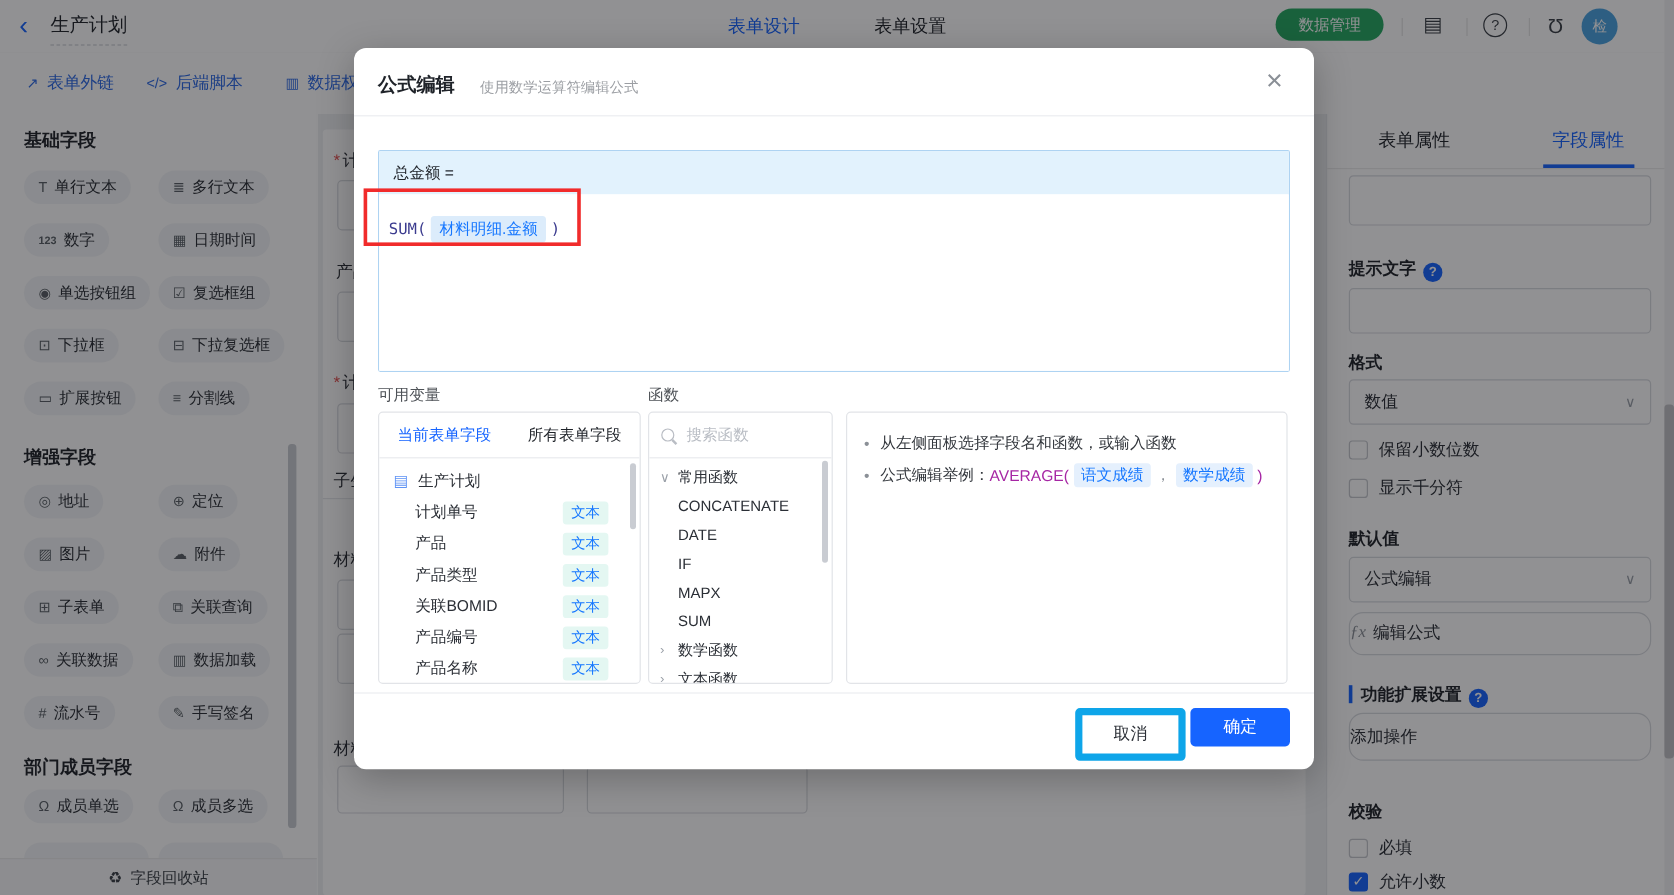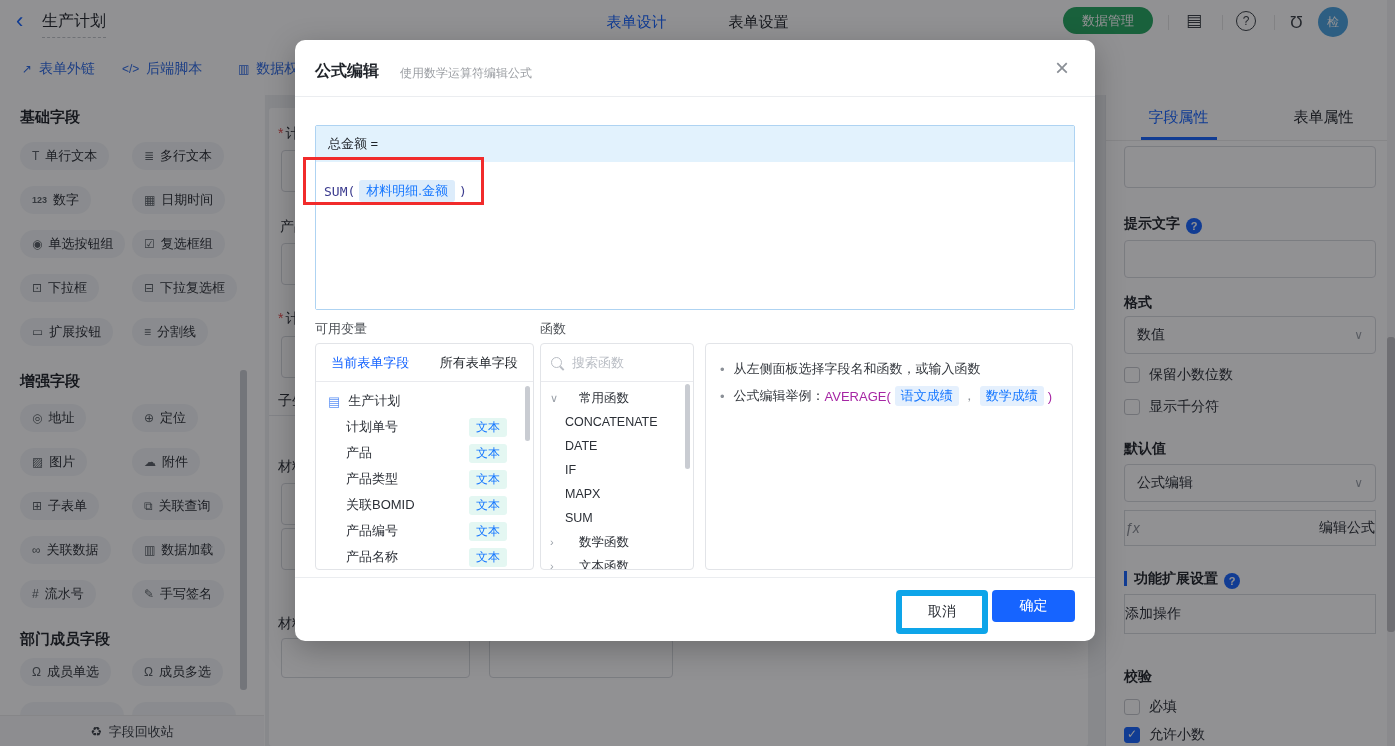--- a/index.html
+++ b/index.html
@@ -56,22 +56,22 @@
   .helpdot{display:inline-block;width:16px;height:16px;border-radius:50%;background:#1664ff;color:#fff;font-size:11px;
            line-height:16px;text-align:center;vertical-align:-2px;margin-left:6px;cursor:pointer;}
   .inputbox{position:absolute;left:18px;width:252px;border:1px solid #d8dadf;border-radius:4px;background:#fff;box-sizing:border-box;}
   .selectbox{position:absolute;left:18px;width:252px;height:38px;border:1px solid #d8dadf;border-radius:4px;background:#fff;
              box-sizing:border-box;display:flex;align-items:center;padding:0 12px;font-size:14px;color:#2b2f36;cursor:pointer;}
   .selectbox .chev{position:absolute;right:12px;color:#9aa0a8;font-size:12px;}
   .cb{position:absolute;left:18px;display:flex;align-items:center;gap:9px;font-size:14px;color:#2b2f36;cursor:pointer;}
   .cb .box{width:16px;height:16px;border:1px solid #c6c9ce;border-radius:3px;background:#fff;box-sizing:border-box;}
   .cb.checked .box{background:#1664ff;border-color:#1664ff;position:relative;}
   .cb.checked .box::after{content:"✓";position:absolute;left:2px;top:-1px;color:#fff;font-size:12px;}
-  .wbtn{position:absolute;left:18px;width:252px;border:1px solid #d8dadf;border-radius:0;background:#fff;box-sizing:border-box;
-        display:flex;align-items:center;justify-content:space-between;gap:6px;font-size:14px;color:#2b2f36;cursor:pointer;}
+  .wbtn{position:absolute;left:18px;width:252px;border:1px solid #d8dadf;border-radius:12px;background:#fff;box-sizing:border-box;
+        display:flex;align-items:center;justify-content:flex-start;gap:6px;font-size:14px;color:#2b2f36;cursor:pointer;font-family:Liberation Serif, serif;}
   .extmark{position:absolute;left:18px;width:3px;height:15px;background:#1664ff;}
   .wscroll-track{position:absolute;left:1387px;top:0;width:8px;height:746px;background:#f3f3f4;}
   
   .overlay{position:absolute;inset:0;background:rgba(10,12,16,0.45);z-index:50;}
   .modal{position:absolute;left:295px;top:40px;width:800px;height:601px;background:#fff;border-radius:10px;z-index:60;
          box-shadow:0 8px 30px rgba(0,0,0,0.25);}
   .m-title{position:absolute;left:20px;top:21px;font-size:16px;font-weight:bold;color:#1f2329;}
   .m-sub{position:absolute;left:105px;top:25px;font-size:12px;color:#9b9ea3;}
   .m-close{position:absolute;right:26px;top:16px;font-size:24px;color:#8a8f96;cursor:pointer;line-height:24px;}
   .m-hline{position:absolute;left:0;top:56px;width:800px;height:1px;background:#ebedf0;}
@@ -94,21 +94,21 @@
   .vrow.root .vname{margin-left:0;}
   .tag{position:absolute;right:26px;width:38px;height:19px;background:#e4f7f2;color:#1677ff;font-size:12px;border-radius:3px;
        text-align:center;line-height:19px;}
   .srch{height:37px;border-bottom:1px solid #e9eaee;display:flex;align-items:center;padding:0 10px;gap:8px;}
   .srch input{border:none;outline:none;width:100px;font-size:13px;color:#2b2f36;font-family:"Liberation Sans",sans-serif;}
   .srch input::placeholder{color:#b9bdc4;}
   .mag{width:9px;height:9px;border:1.5px solid #b9bdc4;border-radius:50%;position:relative;flex:0 0 auto;}
   .mag::after{content:"";position:absolute;width:1.5px;height:5px;background:#b9bdc4;transform:rotate(-45deg);left:9px;top:8px;}
   .frow{position:absolute;left:0;width:100%;height:24px;display:flex;align-items:center;font-size:12.5px;color:#2b2f36;cursor:pointer;}
   .frow .fchev{color:#9aa0a8;font-size:11px;margin:0 5px 0 9px;width:10px;}
-  .frow .fname{margin-left:14px;}
+  .frow .fname{margin-left:0;}
   .frow.entry .fname{margin-left:24px;}
   .helpline{position:absolute;left:14px;display:flex;align-items:center;font-size:13px;color:#33373d;white-space:nowrap;}
   .helpline .dot{color:#8b9097;margin-right:9px;font-size:13px;}
   .purple{color:#a626a4;}
   .hchip{background:#e5f0fd;color:#1677ff;border-radius:3px;padding:1px 6px;margin:0 4px;cursor:pointer;}
   .m-fline{position:absolute;left:0;top:537px;width:800px;height:1px;background:#ebedf0;}
   .mbtn-o{position:absolute;left:601px;top:550px;width:80px;height:32px;border:6px solid #0ea5e9;border-radius:4px;background:#fff;
           font-size:14px;color:#2b2f36;display:flex;align-items:center;justify-content:center;cursor:pointer;}
   .mbtn-f{position:absolute;left:697px;top:550px;width:83px;height:32px;border-radius:4px;background:#1664ff;color:#fff;
           font-size:14px;display:flex;align-items:center;justify-content:center;cursor:pointer;}
@@ -277,22 +277,22 @@
       <div class="finput" style="left:12px;top:375px;width:187px;height:40px;"></div>
       <div class="finput" style="left:12px;top:420px;width:187px;height:40px;"></div>
       <div class="flabel" style="left:9px;top:507px;">材料成本</div>
       <div class="finput" style="left:12px;top:530px;width:187px;height:38px;"></div>
       <div class="finput" style="left:220px;top:530px;width:182px;height:38px;"></div>
     </div>
   </div>
 
   <div class="rsidebar">
     <div class="rtabs">
+      <div class="rtab">表单属性</div>
       <div class="rtab active">字段属性</div>
-      <div class="rtab">表单属性</div>
     </div>
     <div class="inputbox" style="top:51px;height:42px;"></div>
 
     <div class="plabel" style="top:120px;"><span>提示文字</span><span class="helpdot">?</span></div>
     <div class="inputbox" style="top:145px;height:38px;"></div>
 
     <div class="plabel" style="top:199px;">格式</div>
     <div class="selectbox" style="top:221px;">
       <span>数值</span>
         <span class="chev">∨</span>

